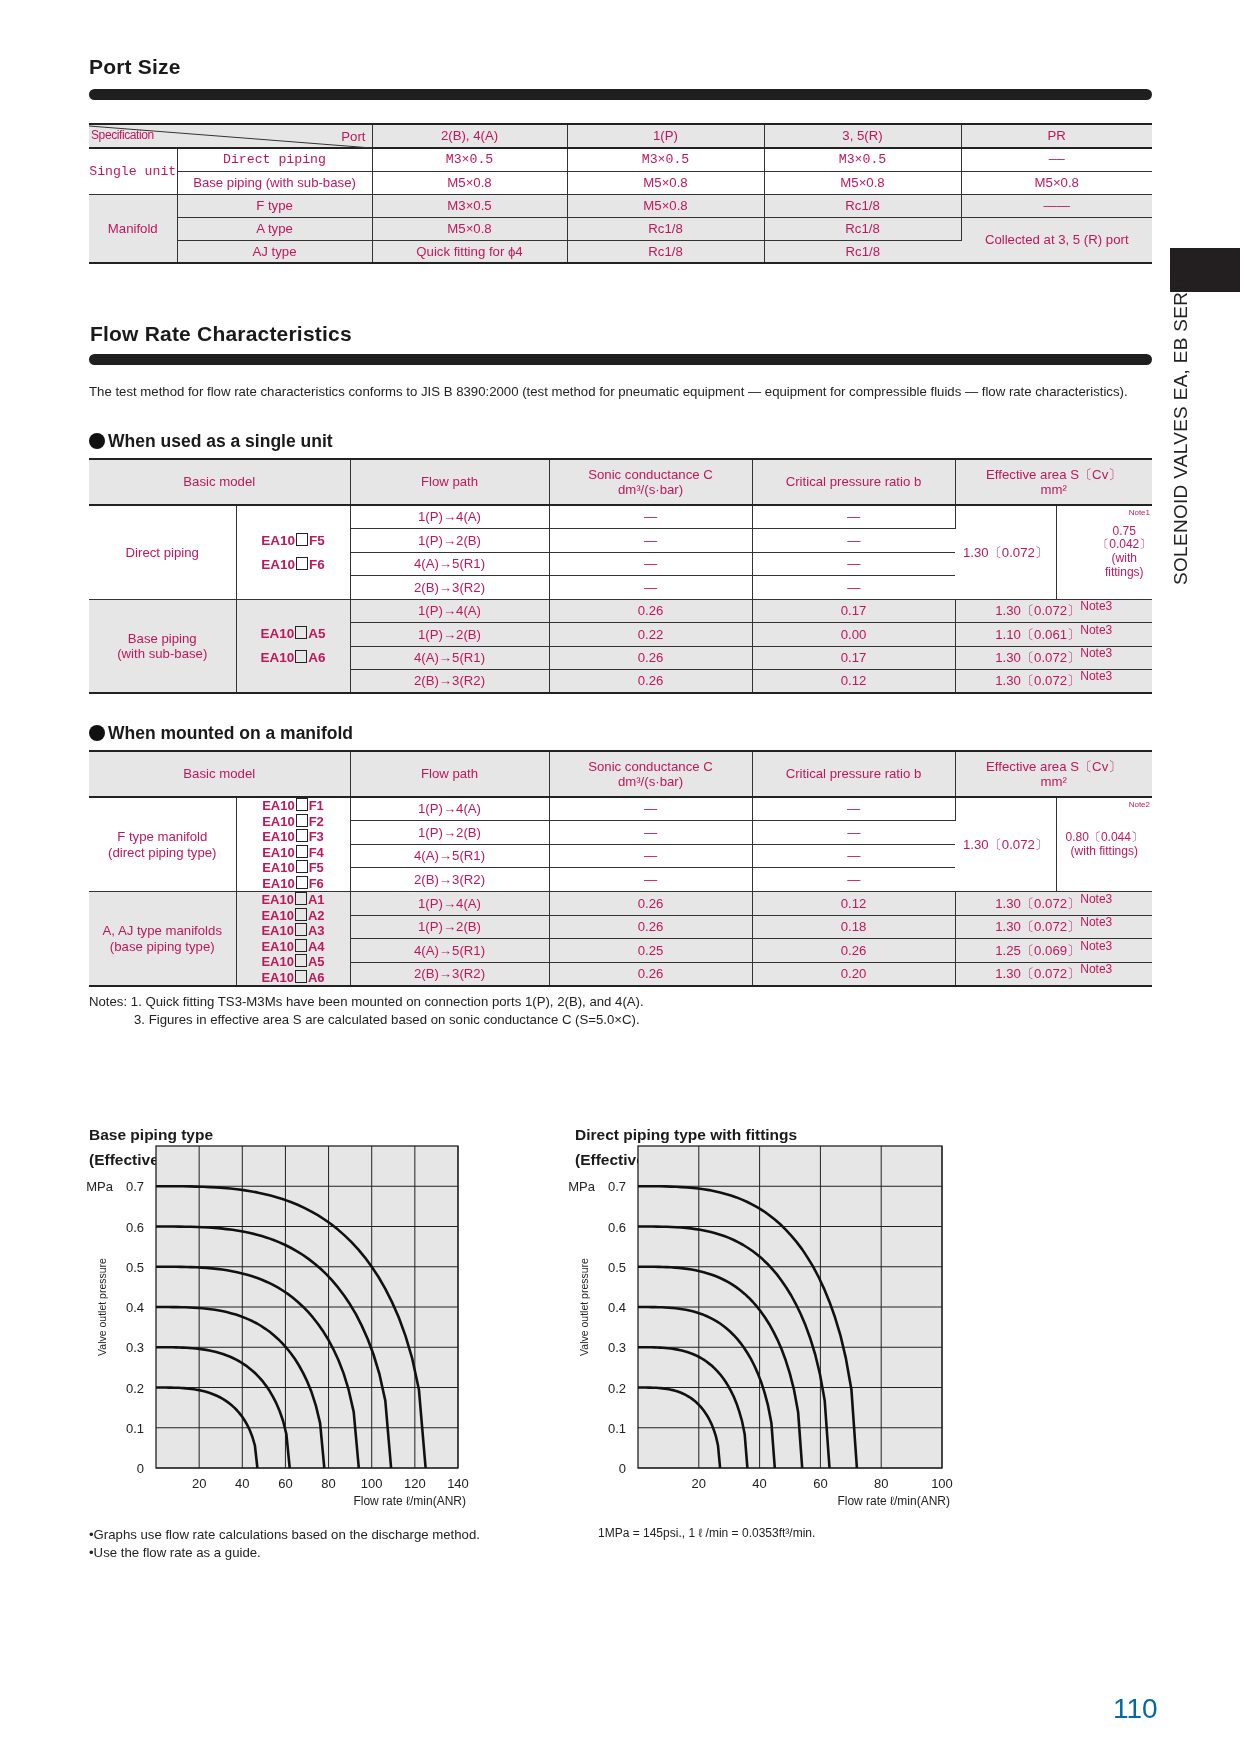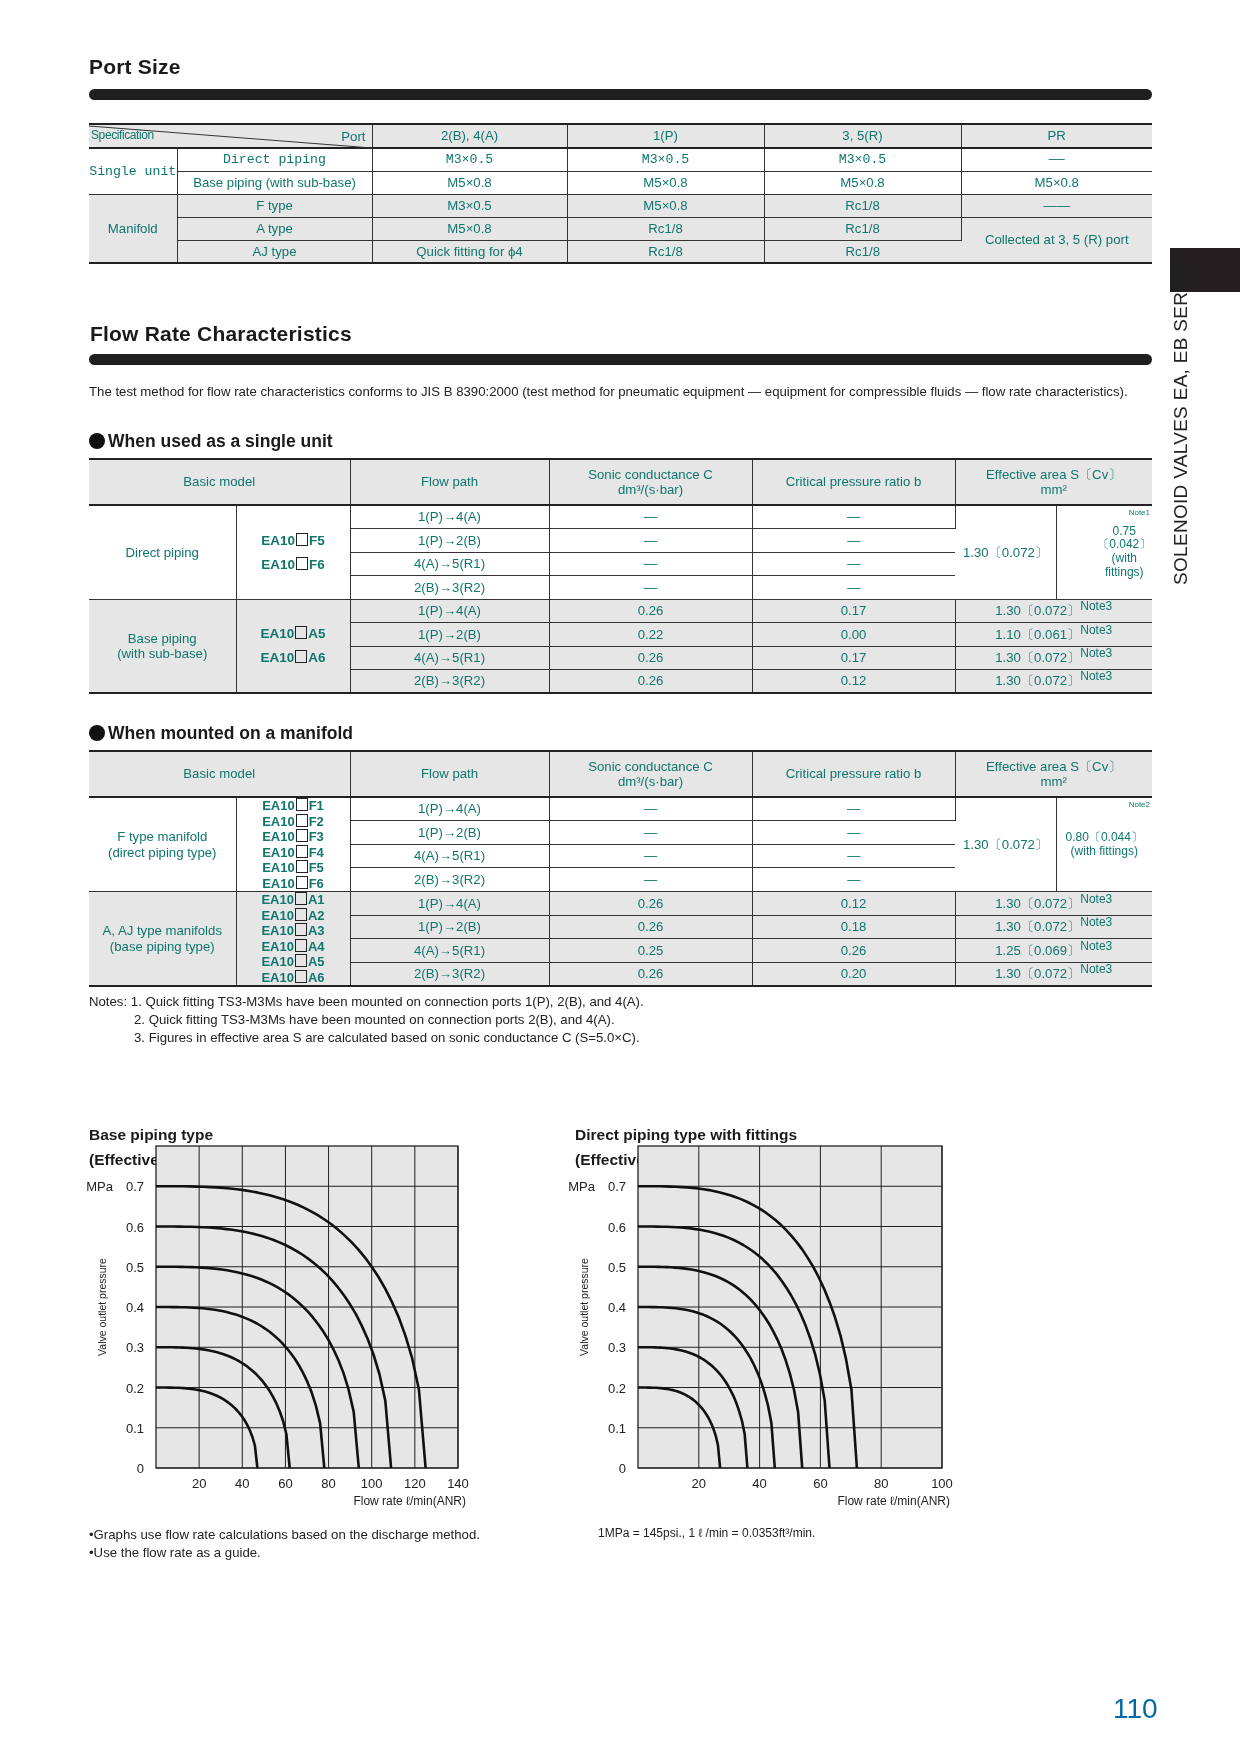--- a/index.html
+++ b/index.html
@@ -2,21 +2,21 @@
 <html><head>
 <meta charset="utf-8">
 <style>
   html, body { margin:0; padding:0; background:#fff; }
   body { width:1240px; height:1752px; position:relative; overflow:hidden;
          font-family:"Liberation Sans", sans-serif; color:#1a1a1a; }
   .abs { position:absolute; }
   .h1 { font-weight:bold; font-size:21px; letter-spacing:0.2px; }
   .bar { height:11px; background:#1f1f1f; border-radius:6px; }
   table { border-collapse:collapse; position:absolute; table-layout:fixed;
-          font-size:13.2px; color:#0f766e; }
+          font-size:13.2px; color:#be185d; }
   td, th { border-bottom:1px solid #333; border-right:1px solid #333; text-align:center;
            font-weight:normal; padding:0; line-height:1.15; vertical-align:middle; }
   td:last-child, th:last-child { border-right:none; }
   .grey { background:#e6e6e6; }
   .thick-top { border-top:2.5px solid #222; }
   .thick-bot { border-bottom:2.5px solid #222 !important; }
   .sup { font-size:12px; vertical-align:top; position:relative; top:-3px; }
   .small { font-size:12px; }
   .note-tag { position:absolute; right:2px; top:2px; font-size:8px; }
   .subtitle { font-weight:bold; font-size:17.5px; }
@@ -304,21 +304,20 @@
     <td class="thick-bot">2(B)→3(R2)</td>
     <td class="thick-bot">0.26</td>
     <td class="thick-bot">0.20</td>
     <td colspan="2" class="thick-bot"><span>1.30〔0.072〕</span><span class="sup">Note3</span></td>
   </tr>
 </tbody>
   </table>
 
 <div class="abs body-text" style="left:89px;top:993px;line-height:18px;">
   <div><span>Notes:</span> <span>1. Quick fitting TS3-M3Ms have been mounted on connection ports 1(P), 2(B), and 4(A).</span></div>
-  <div style="padding-left:45px;">2. Quick fitting TS3-M3Ms have been mounted on connection ports 2(B), and 4(A).</div>
   <div style="padding-left:45px;">3. Figures in effective area S are calculated based on sonic conductance C (S=5.0×C).</div>
 </div>
 
 <div class="abs chart-title" style="left:89px;top:1088px;">
   <div>Base piping type</div>
   <div><span>(Effective area S = 1.3mm</span><sup style="font-size:10px;">2</sup><span>〔Cv: 0.072〕)</span></div>
 </div>
 <div class="abs chart-title" style="left:575px;top:1088px;">
   <div>Direct piping type with fittings</div>
   <div><span>(Effective area S = 0.75mm</span><sup style="font-size:10px;">2</sup><span>〔Cv: 0.042〕)</span></div>

